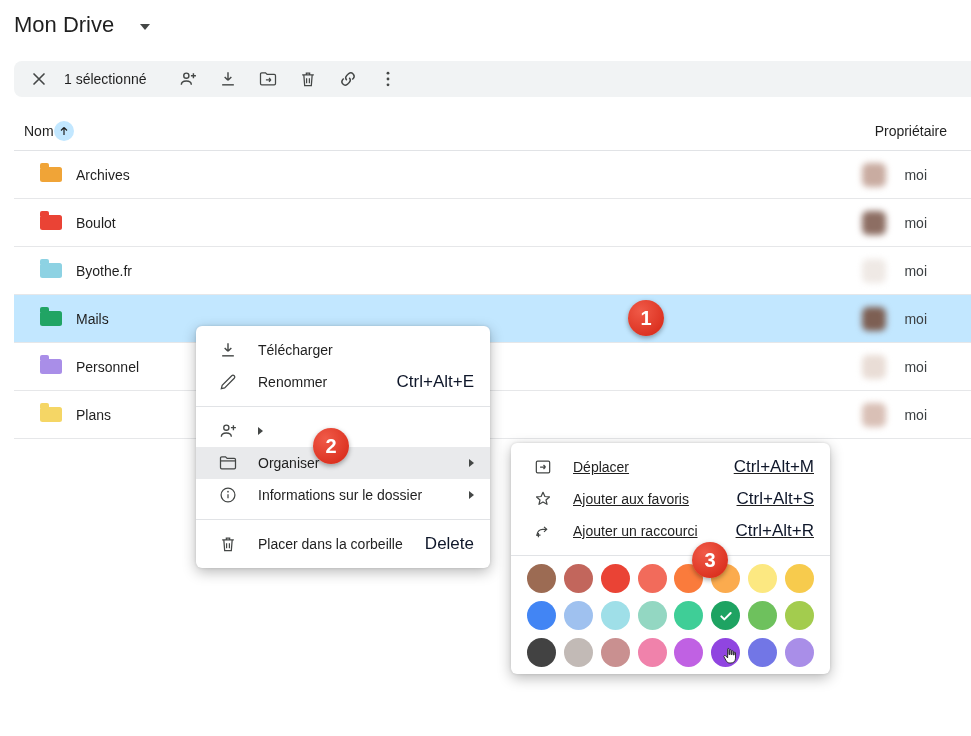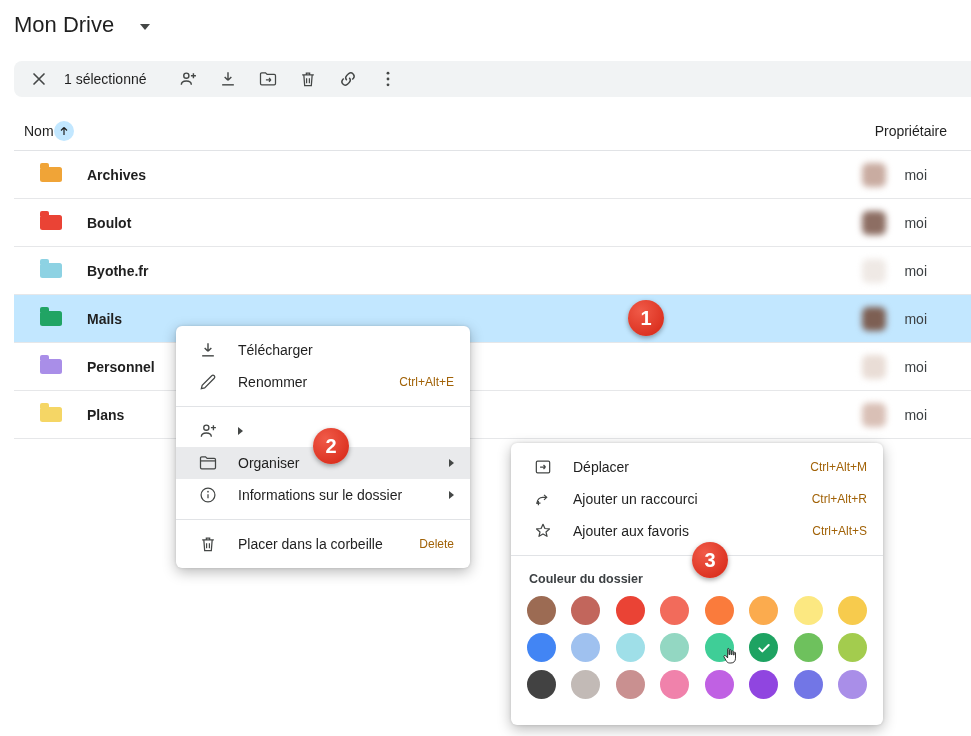--- a/index.html
+++ b/index.html
@@ -29,35 +29,35 @@
   .col-name{display:flex;align-items:center;margin-left:10px;cursor:pointer;}
   .sort-chip{width:20px;height:20px;border-radius:50%;background:#c2e7ff;display:flex;
              align-items:center;justify-content:center;color:#1f1f1f;}
   .col-owner{position:absolute;right:24px;cursor:pointer;margin-left:9px;}
   .row{height:47px;display:flex;align-items:center;position:relative;
        border-bottom:1px solid #e6e7e9;font-size:14px;cursor:pointer;}
   .row.selected{background:#c2e7ff;}
   .folder{width:22px;height:15px;border-radius:2.5px;margin-left:26px;position:relative;flex:none;}
   .folder::before{content:"";position:absolute;top:-4px;left:0;width:9px;height:5px;
                   border-radius:2px 2px 0 0;background:inherit;}
-  .fname{margin-left:25px;color:#1f1f1f;font-weight:bold;}
+  .fname{margin-left:14px;color:#1f1f1f;}
   .avatar{position:absolute;right:85px;width:24px;height:24px;border-radius:6px;filter:blur(3px);}
   .owner{position:absolute;right:44px;color:#3c4043;}
 
   
   .menu{background:#fff;border-radius:6px;padding:8px 0;
         box-shadow:0 4px 14px rgba(0,0,0,.28),0 0 3px rgba(0,0,0,.12);}
-  .context-menu{position:absolute;left:176px;top:326px;width:294px;z-index:5;}
-  .sub-menu{position:absolute;left:511px;top:443px;width:372px;z-index:6;padding-bottom:26px;}
+  .context-menu{position:absolute;left:196px;top:326px;width:294px;z-index:5;}
+  .sub-menu{position:absolute;left:511px;top:443px;width:319px;z-index:6;padding-bottom:7px;text-decoration:underline;}
   .menu-item{height:32px;display:flex;align-items:center;padding:0 16px 0 22px;gap:20px;
              font-size:14px;color:#1f1f1f;cursor:pointer;}
   .menu-item.highlight{background:#e9eaec;}
   .mi-icon{width:20px;height:20px;color:#444746;flex:none;display:flex;align-items:center;justify-content:center;}
   .mi-label{flex:1;white-space:nowrap;}
-  .mi-shortcut{font-size:12px;color:#a16207;}
+  .mi-shortcut{font-size:17px;color:#0f172a;}
   .menu-sep{height:1px;background:#e1e3e6;margin:8px 0;}
   .submenu-caret{width:0;height:0;border-top:4.5px solid transparent;border-bottom:4.5px solid transparent;
                  border-left:5.5px solid #444746;}
 
   
   .color-label{padding:8px 18px 10px;font-size:12.5px;font-weight:bold;color:#3c4043;}
   .palette{display:grid;grid-template-columns:repeat(8,29px);justify-content:space-between;
            row-gap:8px;padding:0 16px;}
   .swatch{width:29px;height:29px;border-radius:50%;cursor:pointer;position:relative;
           display:flex;align-items:center;justify-content:center;}
@@ -252,40 +252,39 @@
         <svg width="20" height="20" viewBox="0 0 24 24" fill="none" stroke="currentColor" stroke-width="1.5">
             <rect x="4" y="5" width="16" height="14" rx="1.5"></rect>
             <path d="M8.5 12h6.5m0 0l-2.4-2.4M15 12l-2.4 2.4"></path>
           </svg>
       </span>
       <span class="mi-label">Déplacer</span>
       <span class="mi-shortcut">Ctrl+Alt+M</span>
     </div>
     <div class="menu-item">
       <span class="mi-icon">
+        <svg width="20" height="20" viewBox="0 0 24 24" fill="none" stroke="currentColor" stroke-width="1.5" stroke-linejoin="round">
+            <path d="M12 4l2.3 5 5.4.5-4.1 3.6 1.2 5.3L12 15.6l-4.8 2.8 1.2-5.3-4.1-3.6 5.4-.5z"></path>
+          </svg>
+      </span>
+      <span class="mi-label">Ajouter aux favoris</span>
+      <span class="mi-shortcut">Ctrl+Alt+S</span>
+    </div>
+    <div class="menu-item">
+      <span class="mi-icon">
         <svg width="20" height="20" viewBox="0 0 24 24" fill="none" stroke="currentColor" stroke-width="1.5">
             <path d="M5 18v-1.5A6.5 6.5 0 0 1 11.5 10H16"></path>
             <path d="M13.2 7l3.2 3-3.2 3"></path>
             <path d="M6.5 14.5v5M4 17h5"></path>
           </svg>
       </span>
       <span class="mi-label">Ajouter un raccourci</span>
       <span class="mi-shortcut">Ctrl+Alt+R</span>
     </div>
-    <div class="menu-item">
-      <span class="mi-icon">
-        <svg width="20" height="20" viewBox="0 0 24 24" fill="none" stroke="currentColor" stroke-width="1.5" stroke-linejoin="round">
-            <path d="M12 4l2.3 5 5.4.5-4.1 3.6 1.2 5.3L12 15.6l-4.8 2.8 1.2-5.3-4.1-3.6 5.4-.5z"></path>
-          </svg>
-      </span>
-      <span class="mi-label">Ajouter aux favoris</span>
-      <span class="mi-shortcut">Ctrl+Alt+S</span>
-    </div>
     <div class="menu-sep"></div>
-    <div class="color-label">Couleur du dossier</div>
     <div class="palette">
       <span class="swatch" style="background: rgb(156, 107, 83);"></span>
       <span class="swatch" style="background: rgb(194, 102, 92);"></span>
       <span class="swatch" style="background: rgb(234, 67, 53);"></span>
       <span class="swatch" style="background: rgb(242, 107, 91);"></span>
       <span class="swatch" style="background: rgb(250, 123, 60);"></span>
       <span class="swatch" style="background: rgb(251, 171, 78);"></span>
       <span class="swatch" style="background: rgb(252, 232, 129);"></span>
       <span class="swatch" style="background: rgb(247, 203, 77);"></span>
       <span class="swatch" style="background: rgb(66, 133, 244);"></span>

